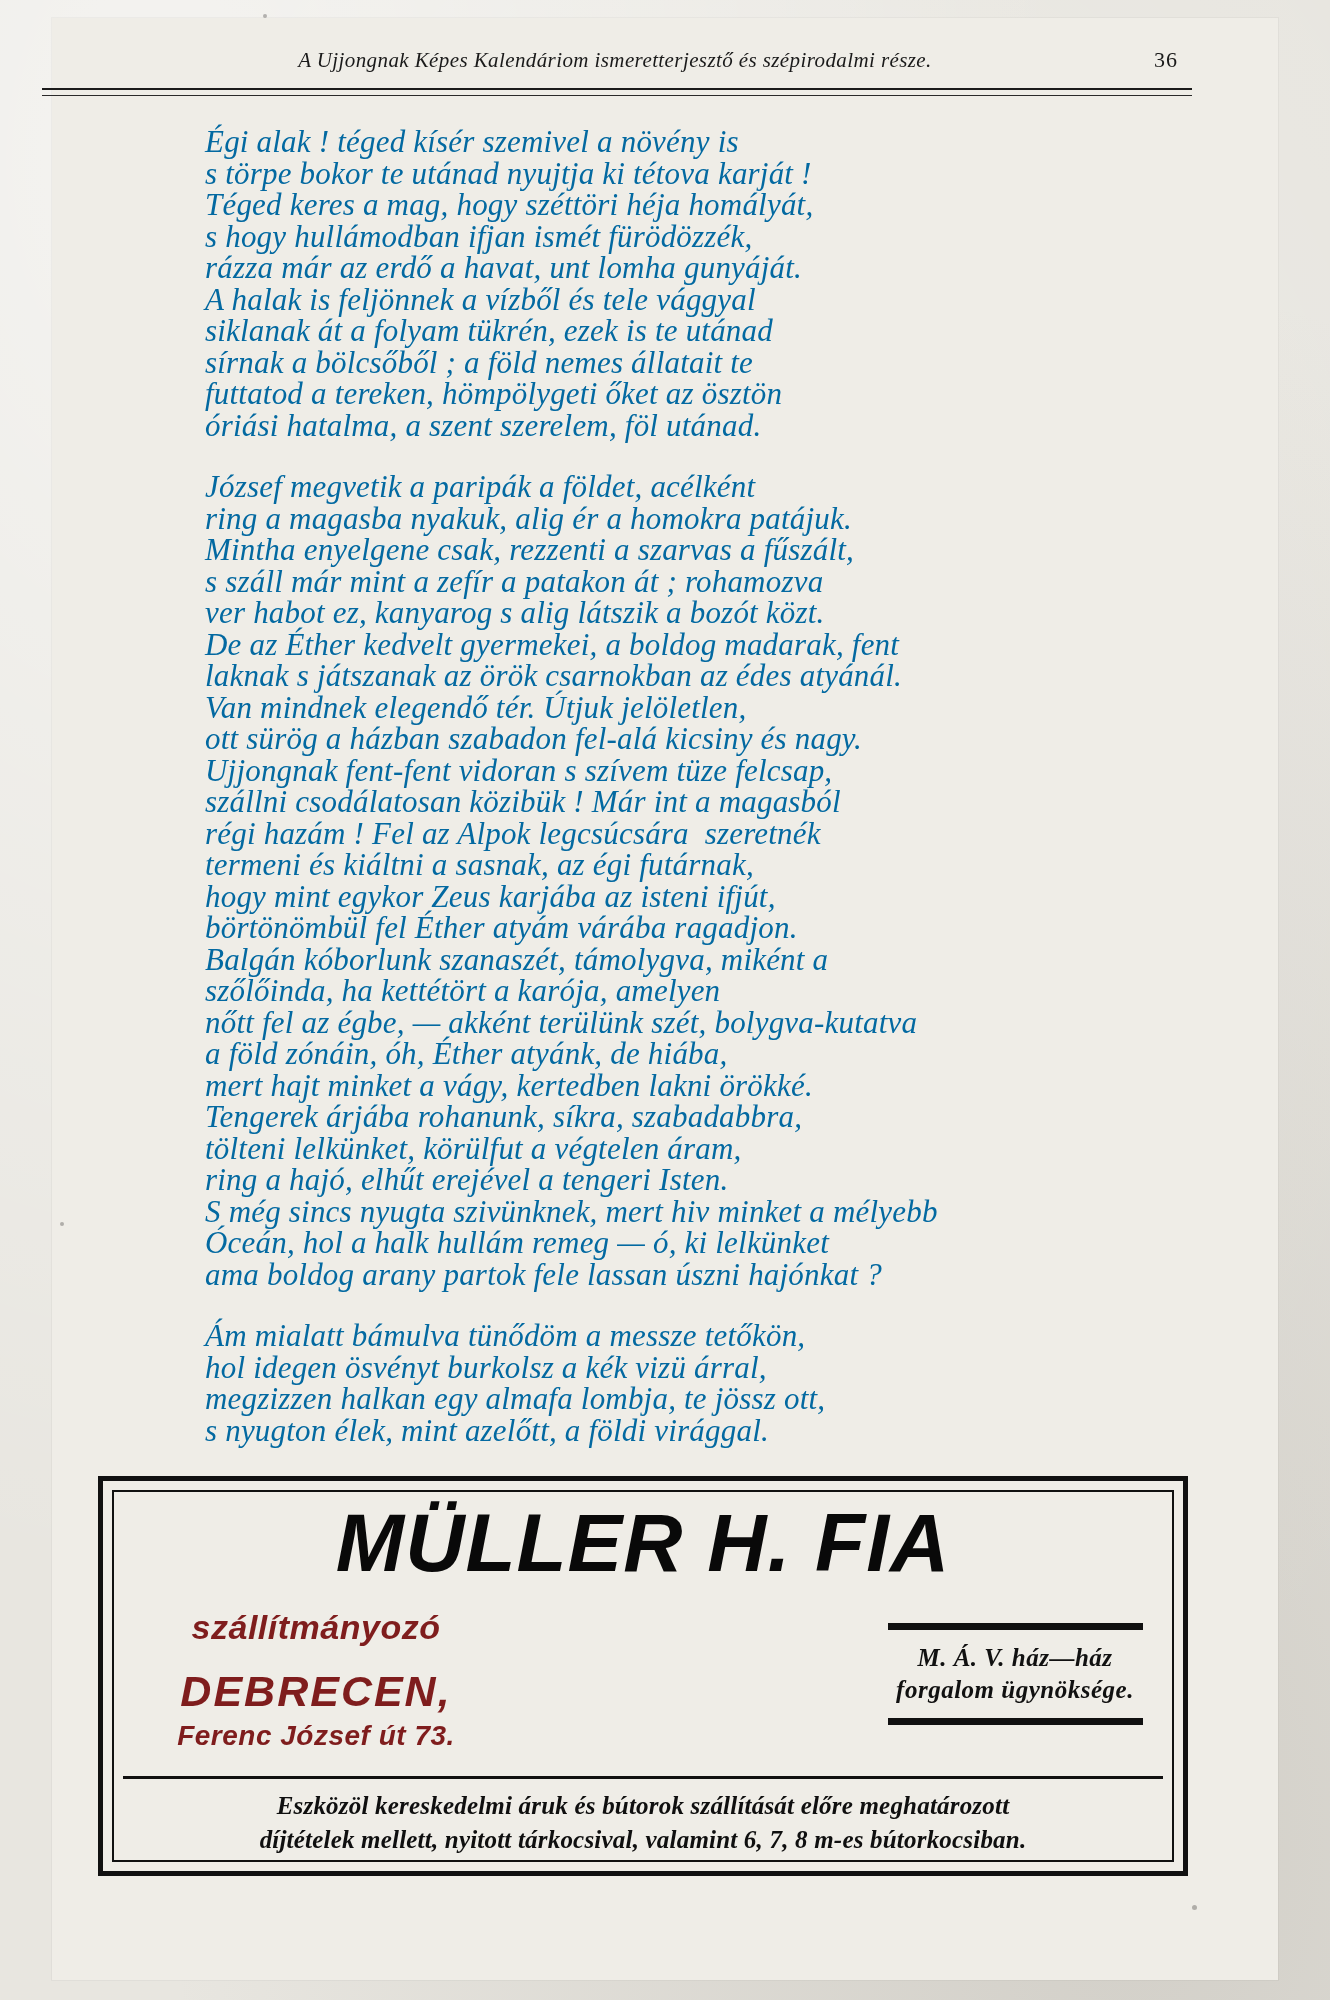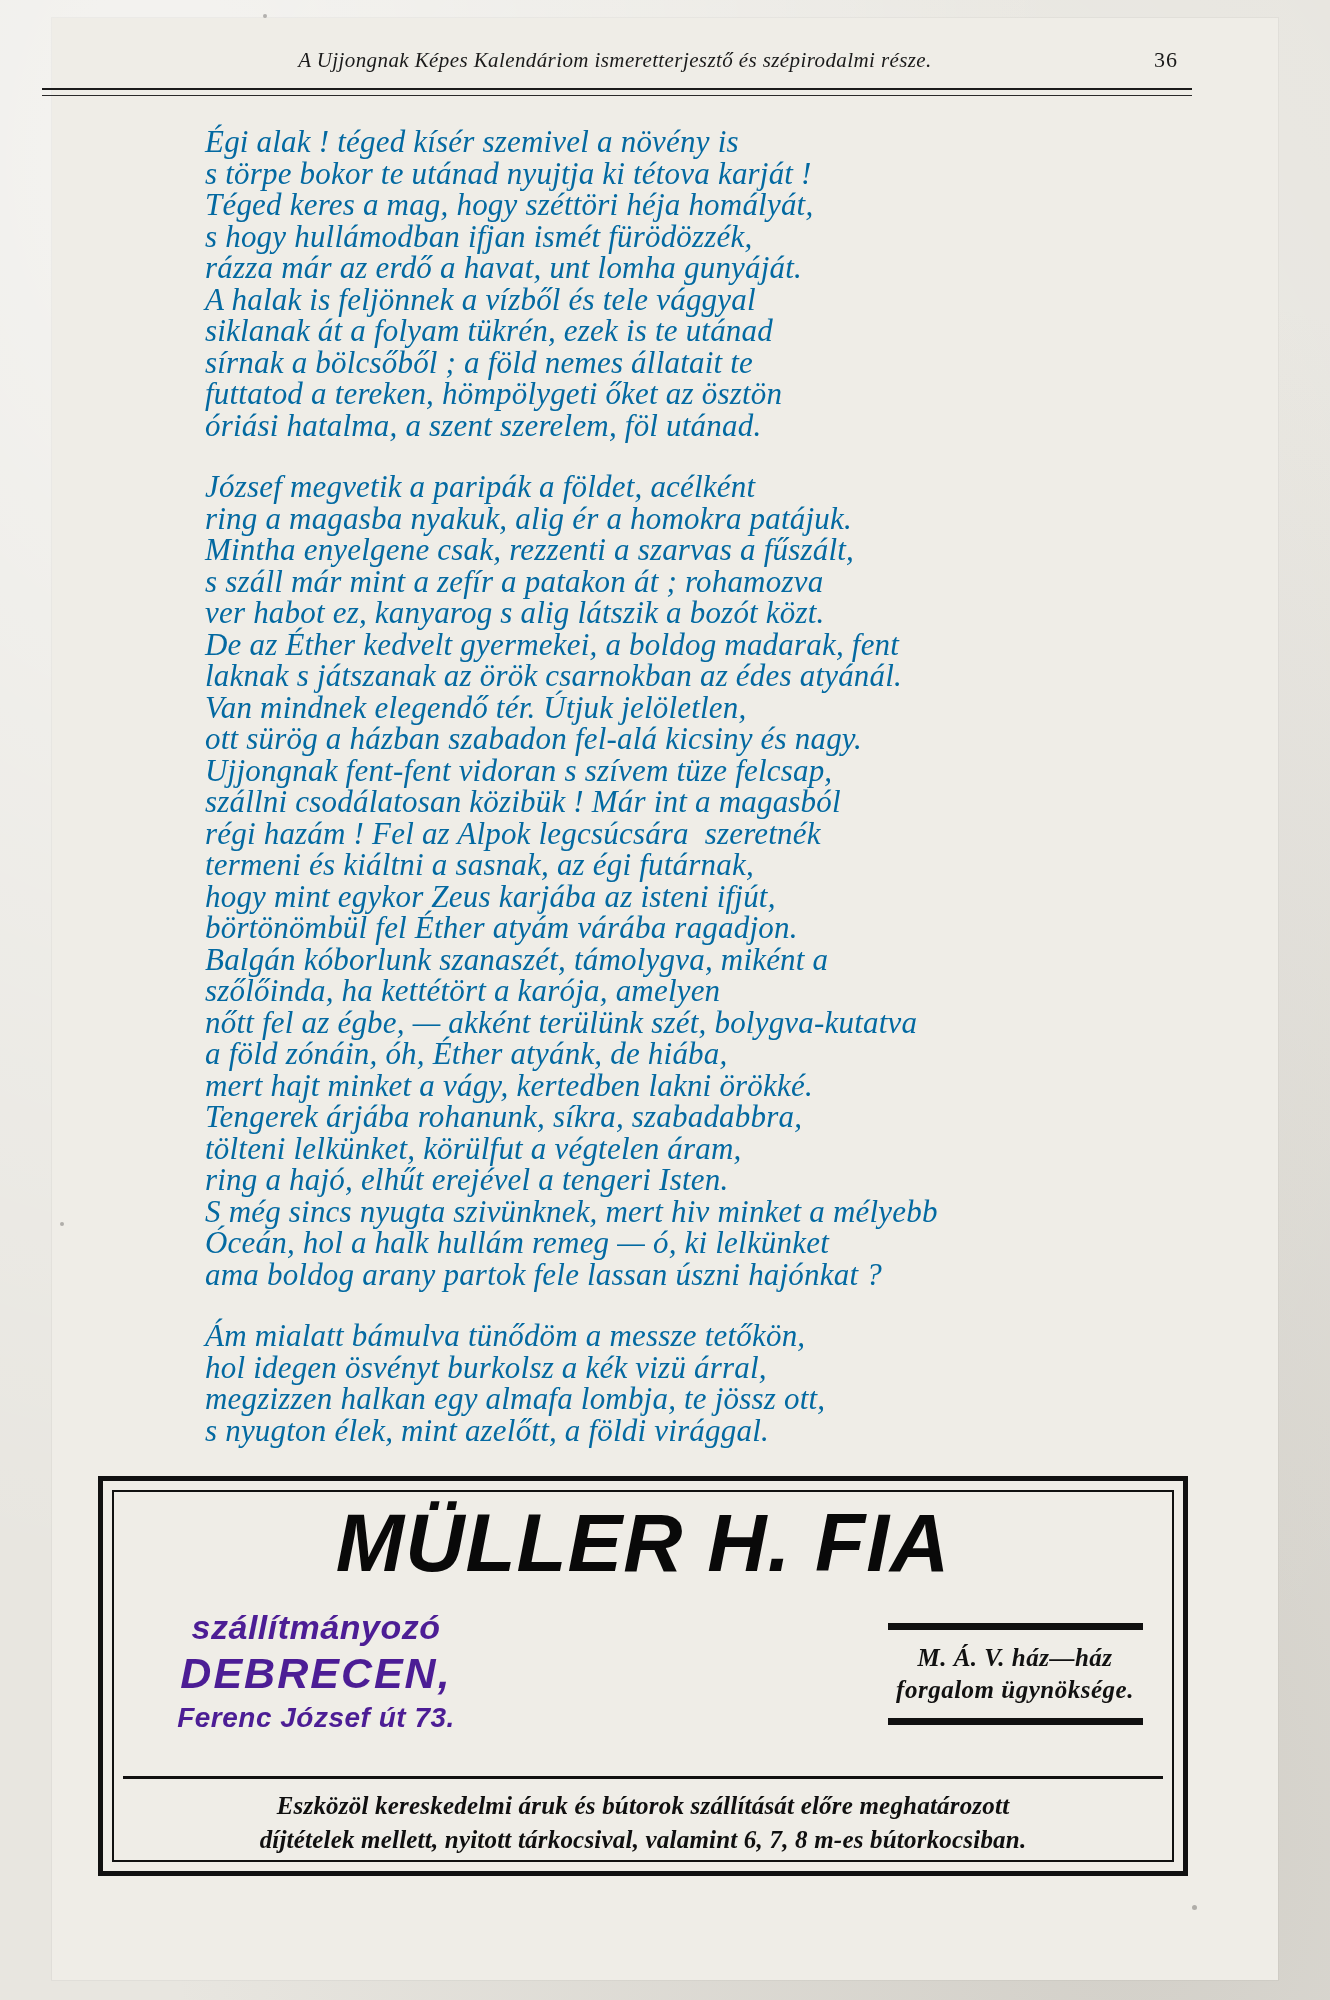--- a/index.html
+++ b/index.html
@@ -143,21 +143,21 @@
   .ad-col-left {
     width: 310px;
     text-align: center;
     padding-top: 16px;
   }
   .ad-col-mid {
     width: 390px;
     text-align: center;
     font-family: "Liberation Sans", sans-serif;
     font-weight: bold;
-    color: #4c1d95;
+    color: #7f1d1d;
   }
   .ad-col-right {
     width: 300px;
     text-align: center;
     padding-top: 16px;
   }
   .bar {
     height: 7px;
     background: #111;
     margin: 0 auto 12px auto;
@@ -181,21 +181,21 @@
   }
   .ad-service {
     font-size: 34px;
     line-height: 40px;
     letter-spacing: 0.5px;
   }
   .ad-city {
     font-size: 43px;
     line-height: 52px;
     letter-spacing: 2px;
-    margin-top: 0;
+    margin-top: 18px;
   }
   .ad-street {
     font-size: 28px;
     line-height: 34px;
     letter-spacing: 0.5px;
     margin-top: 2px;
   }
   .ad-right-l1, .ad-right-l2 {
     font-family: "Liberation Serif", serif;
     font-weight: bold;

